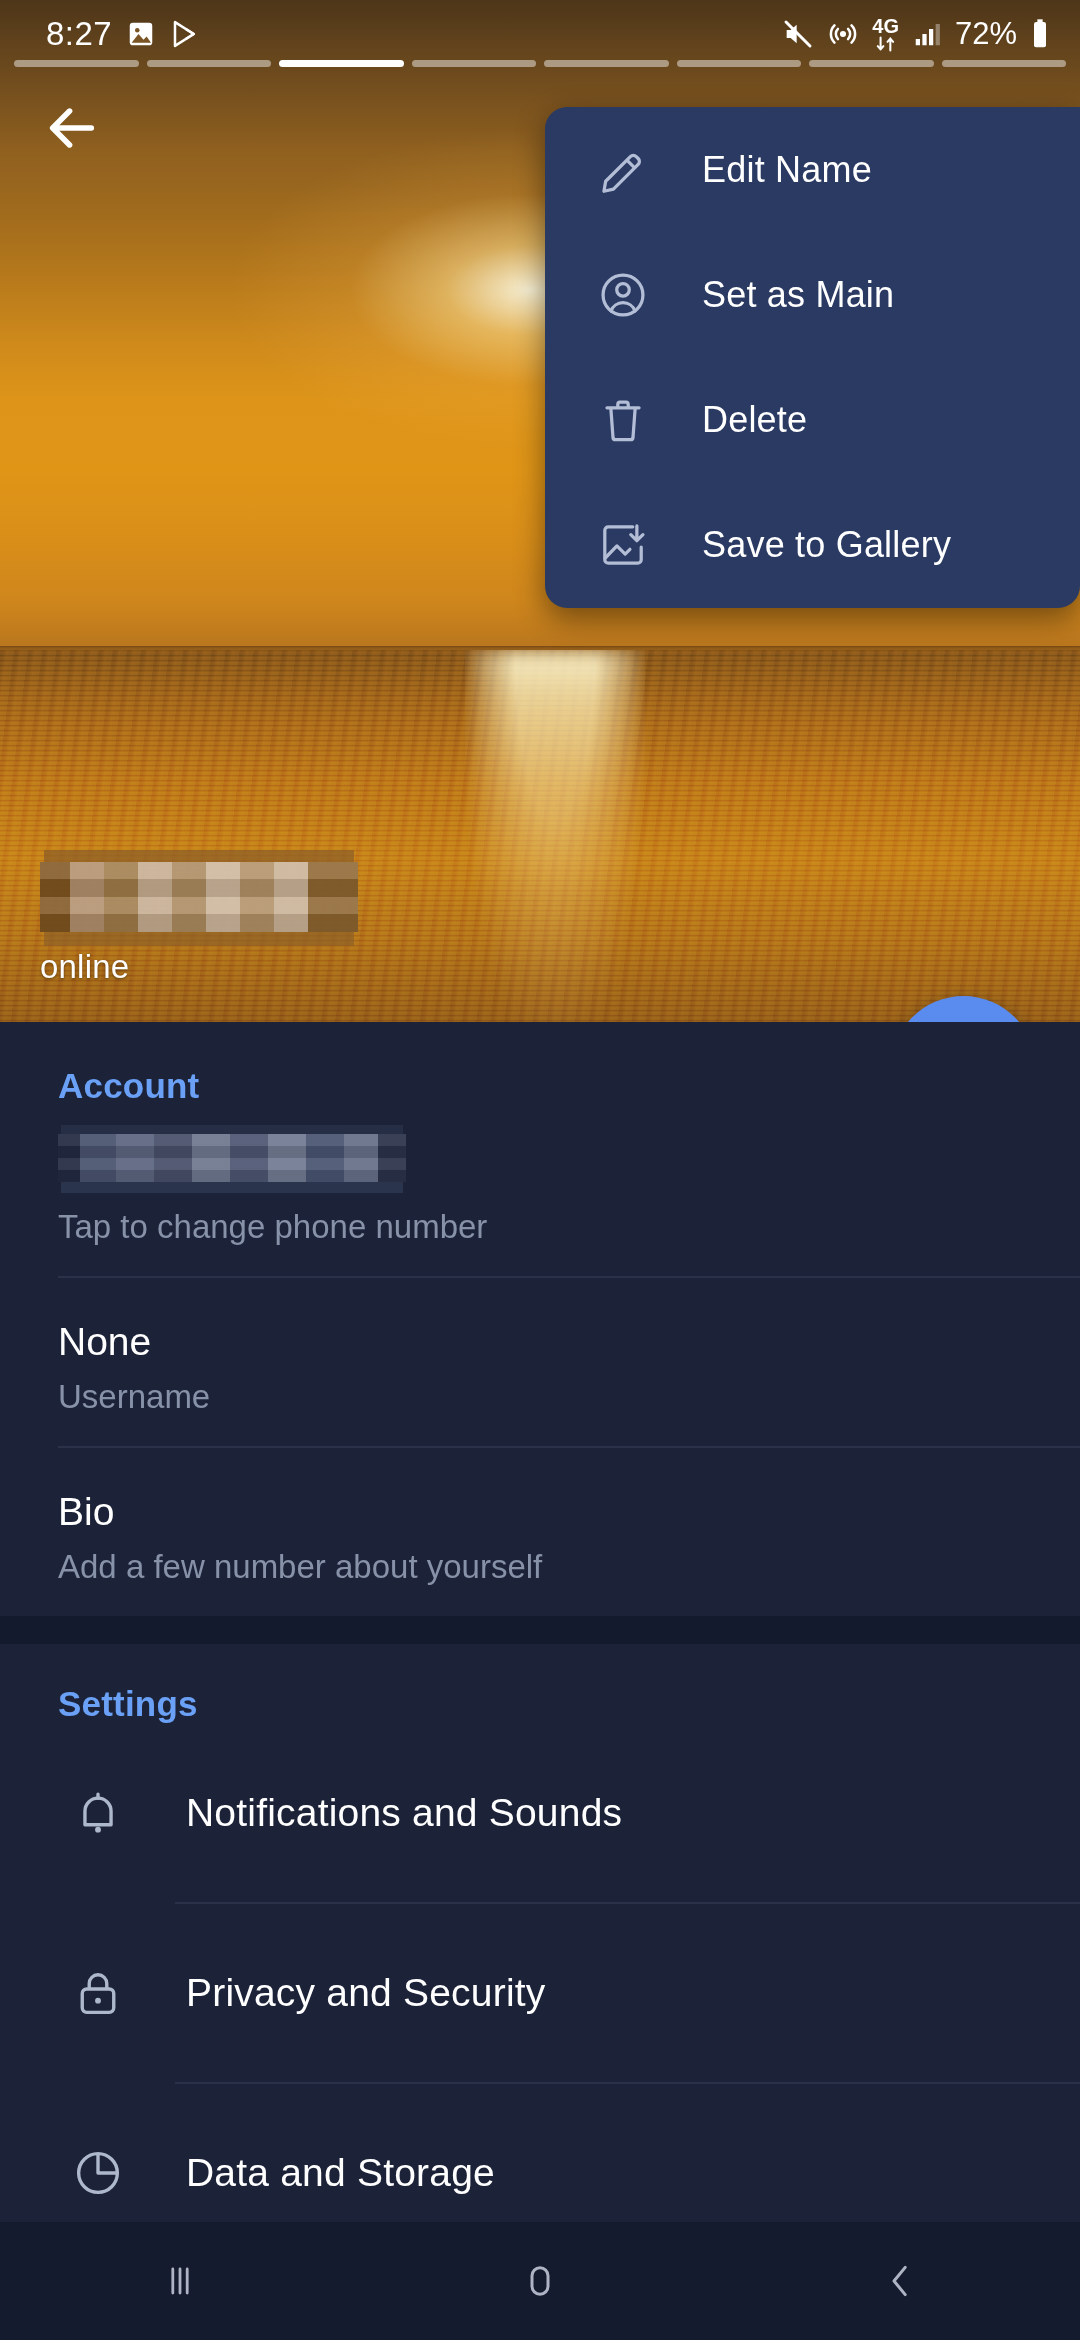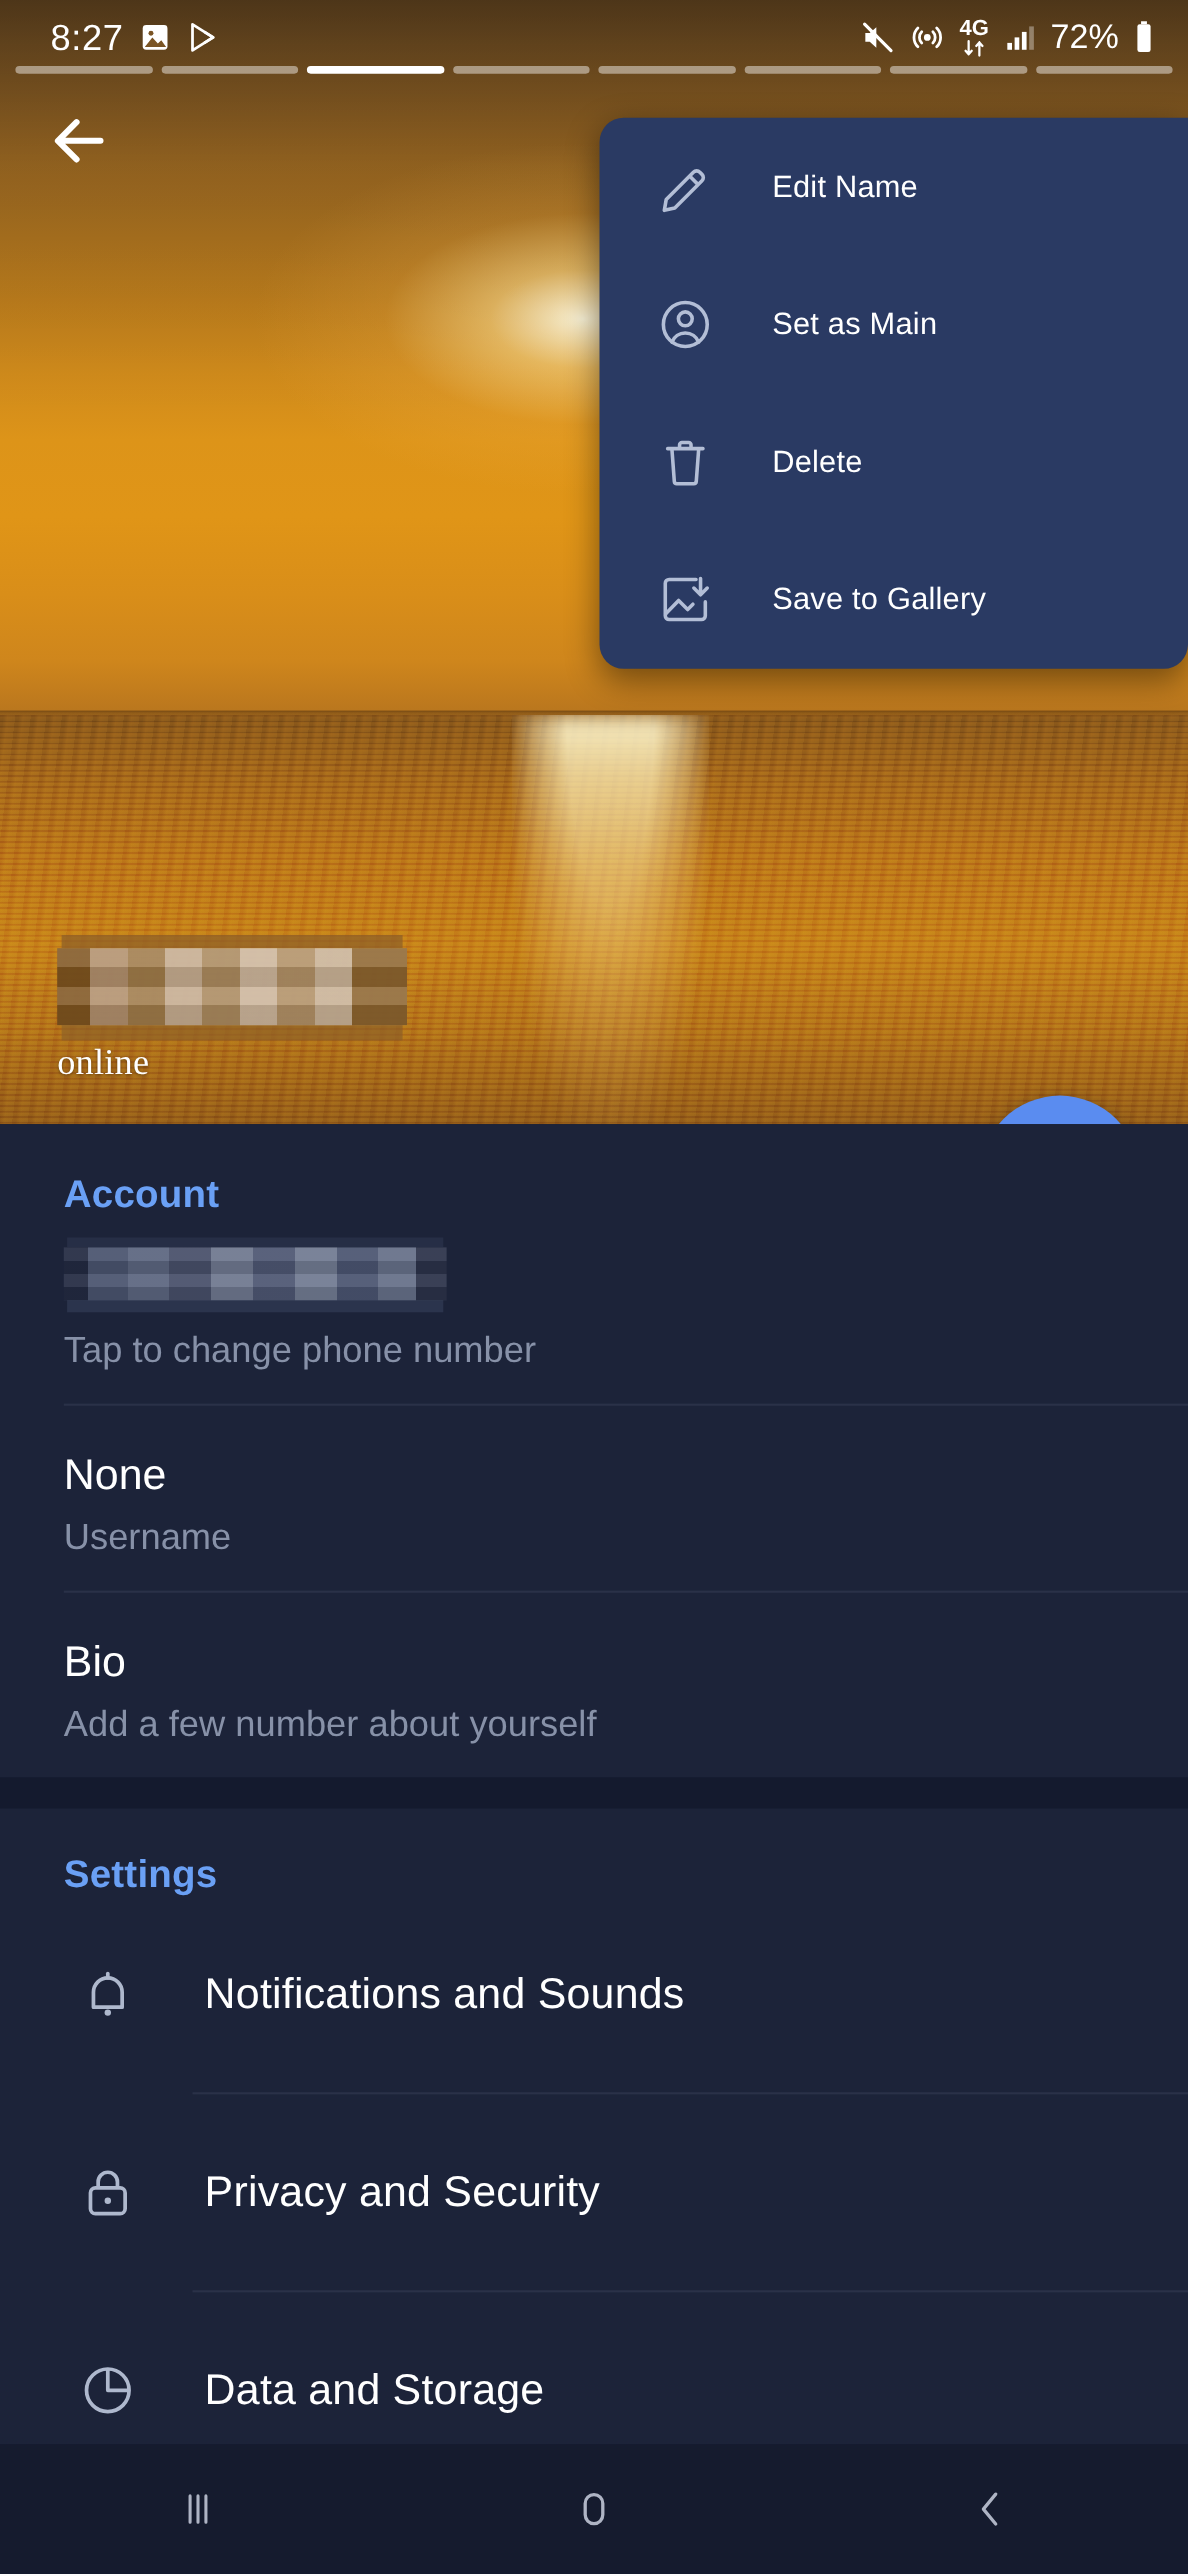--- a/index.html
+++ b/index.html
@@ -82,26 +82,26 @@
     position:absolute; left:545px; top:107px; width:535px; height:501px;
     background:#2a3a63; border-radius:22px 0 22px 22px;
     box-shadow:0 10px 30px rgba(0,0,0,0.45);
     padding:0; overflow:hidden;
   }
   .menuitem {
     display:flex; align-items:center; height:125px; padding-left:52px;
   }
   .menuitem .mi-ico { width:58px; display:flex; align-items:center; justify-content:flex-start; }
   .menuitem .mi-lbl {
-    margin-left:47px; color:#ffffff; font-size:28px; letter-spacing:0.2px;
+    margin-left:47px; color:#ffffff; font-size:36px; letter-spacing:0.2px;
     white-space:nowrap;
   }
 
   
-  #nameblock { position:absolute; left:52px; top:862px;font-family:Liberation Serif, serif; }
+  #nameblock { position:absolute; left:40px; top:862px; }
   #namepix {
     width:318px; height:70px;
     background-image:
       linear-gradient(to right,
         #7b5220 0px,#7b5220 30px,#b09070 30px,#b09070 64px,#9d7a4c 64px,#9d7a4c 98px,
         #c5ae95 98px,#c5ae95 132px,#a98a62 132px,#a98a62 166px,#cdb8a2 166px,#cdb8a2 200px,
         #b0916a 200px,#b0916a 234px,#c9b49c 234px,#c9b49c 268px,#8a6330 268px,#8a6330 318px);
     box-shadow:0 -16px 0 -4px rgba(140,95,40,0.75), 0 18px 0 -4px rgba(140,95,40,0.7);
     opacity:0.95;
     position:relative;

